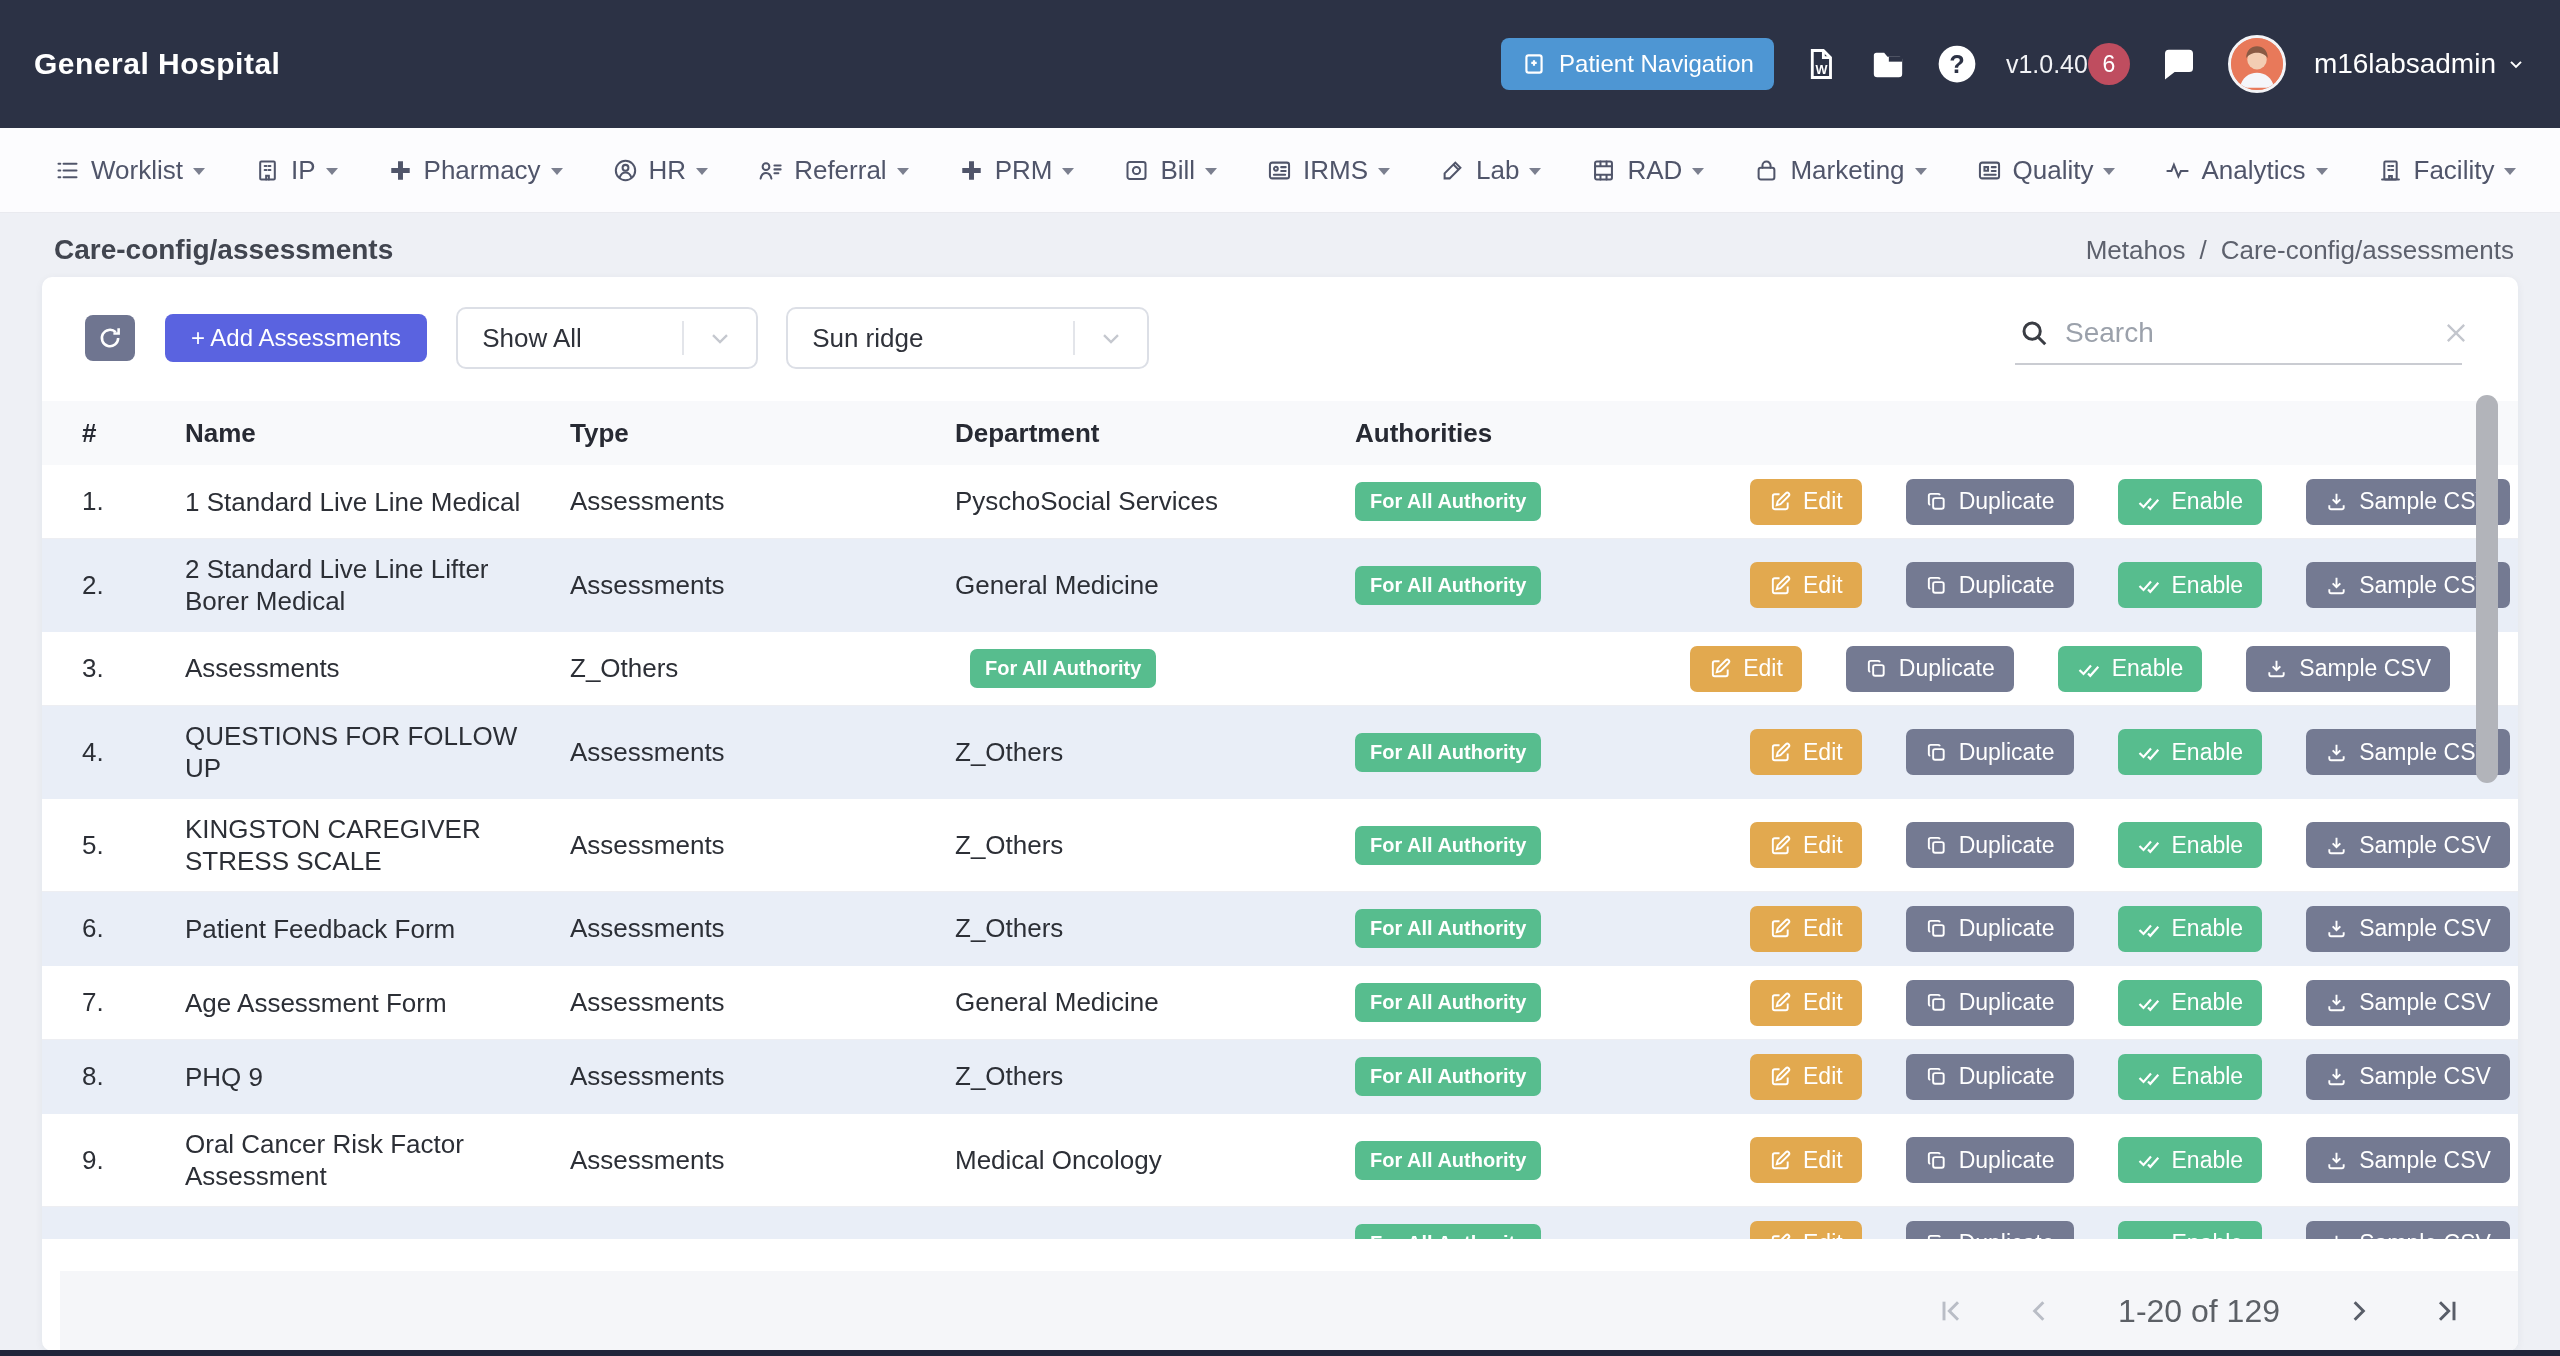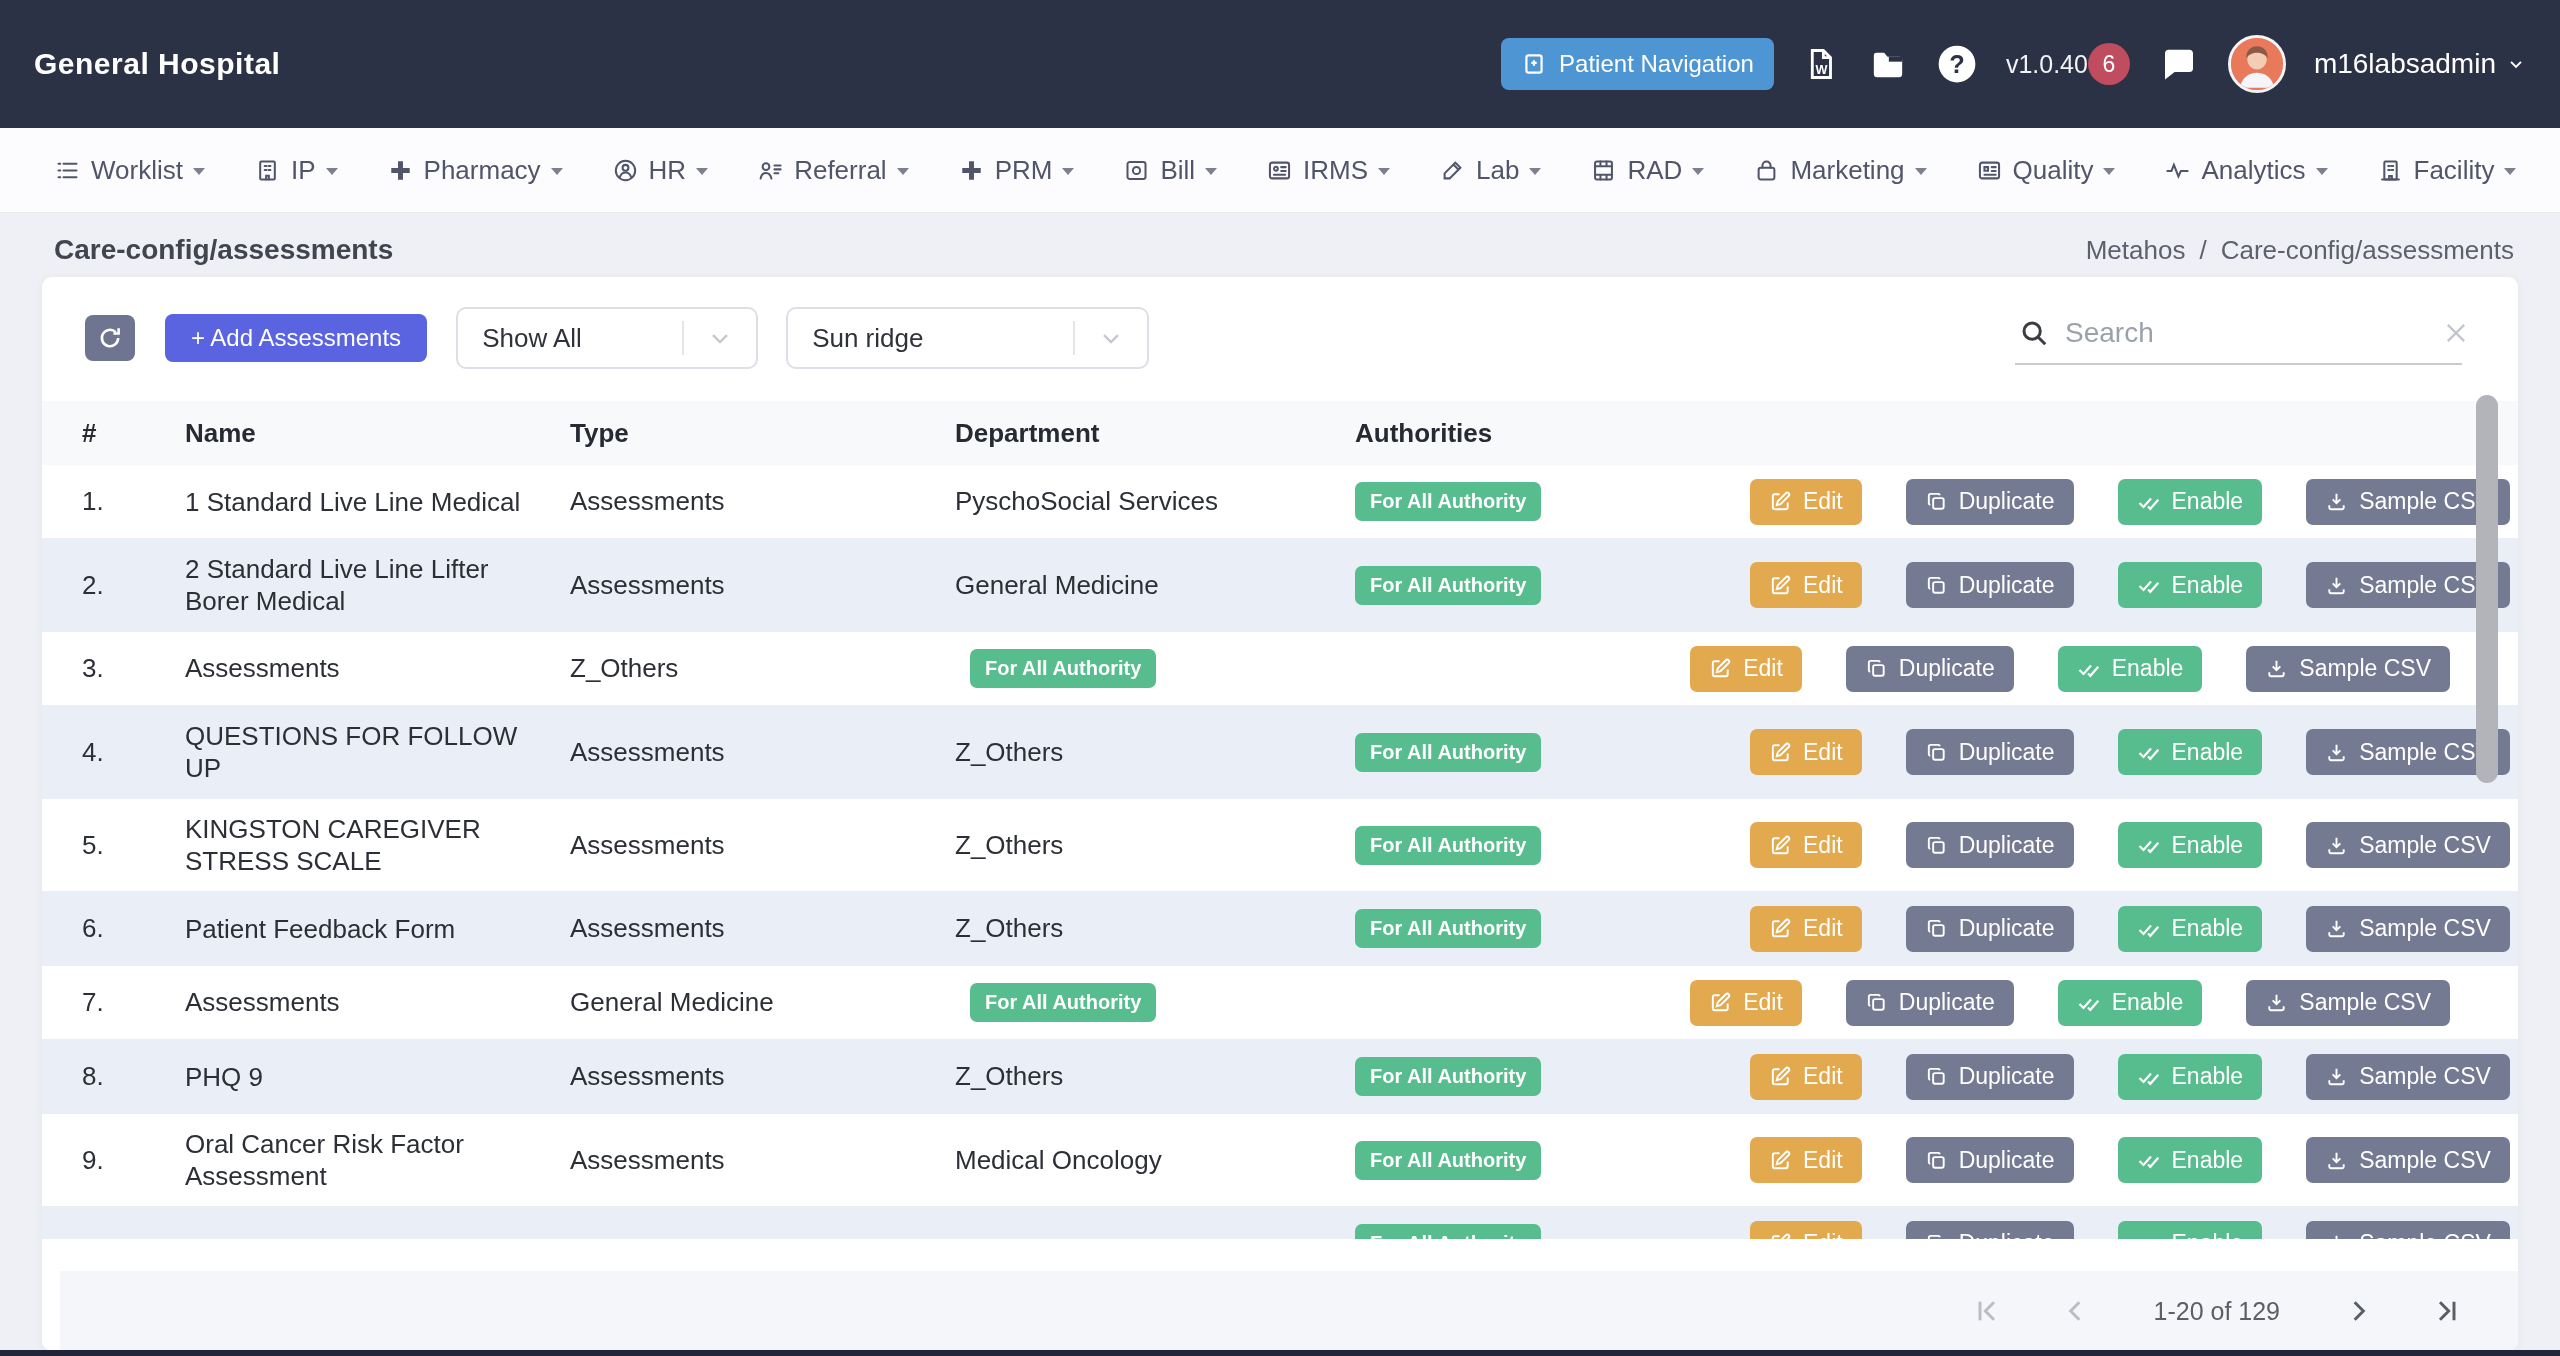--- a/index.html
+++ b/index.html
@@ -131,21 +131,21 @@
     position:absolute; top:118px; right:20px; width:22px; height:388px;
     background:#b2b4ba; border-radius:11px; cursor:pointer;
   }
 
   
   .pagination {
     position:absolute; bottom:0; left:18px; right:0; height:80px; background:#f5f6f9;
     display:flex; align-items:center; justify-content:flex-end; gap:40px; padding-right:48px;
   }
   .pg-btn { background:none; border:none; cursor:pointer; padding:0 8px; }
-  .pg-label { font-size:25px; color:#5c6066; margin:0 14px; }
+  .pg-label { font-size:32px; color:#5c6066; margin:0 14px; }
 
   .bottom-strip { position:absolute; left:0; right:0; bottom:0; height:6px; background:#20253a; }
 </style>
 </head>
 <body>
 
 <header class="topbar">
   <div class="app-title">General Hospital</div>
   <div class="topbar-right">
     <button class="pn-btn">
@@ -638,20 +638,21 @@
         <svg width="23" height="23" viewBox="0 0 24 24" fill="none" stroke="#fff" stroke-width="2">
               <path d="M12 4v9.5M8 9.8l4 4 4-4"></path>
               <path d="M4.5 16v2.5A1.5 1.5 0 006 20h12a1.5 1.5 0 001.5-1.5V16"></path>
             </svg>
         <span>Sample CSV</span>
       </button>
     </div>
   </div>
       <div class="trow">
     <div class="c-num">7.</div>
+    <div class="c-name">Age Assessment Form</div>
     <div class="c-type">Assessments</div>
     <div class="c-dept">General Medicine</div>
     <div class="c-auth">
       <span class="badge">For All Authority</span>
     </div>
     <div class="c-actions">
       <button class="btn amber">
         <svg width="23" height="23" viewBox="0 0 24 24" fill="none" stroke="#fff" stroke-width="2">
               <path d="M11 4.5H6a2 2 0 00-2 2v11.5a2 2 0 002 2h11.5a2 2 0 002-2V13"></path>
               <path d="M17.6 3.4a2.05 2.05 0 012.9 2.9L12 14.8l-3.9 1 1-3.9z"></path>

